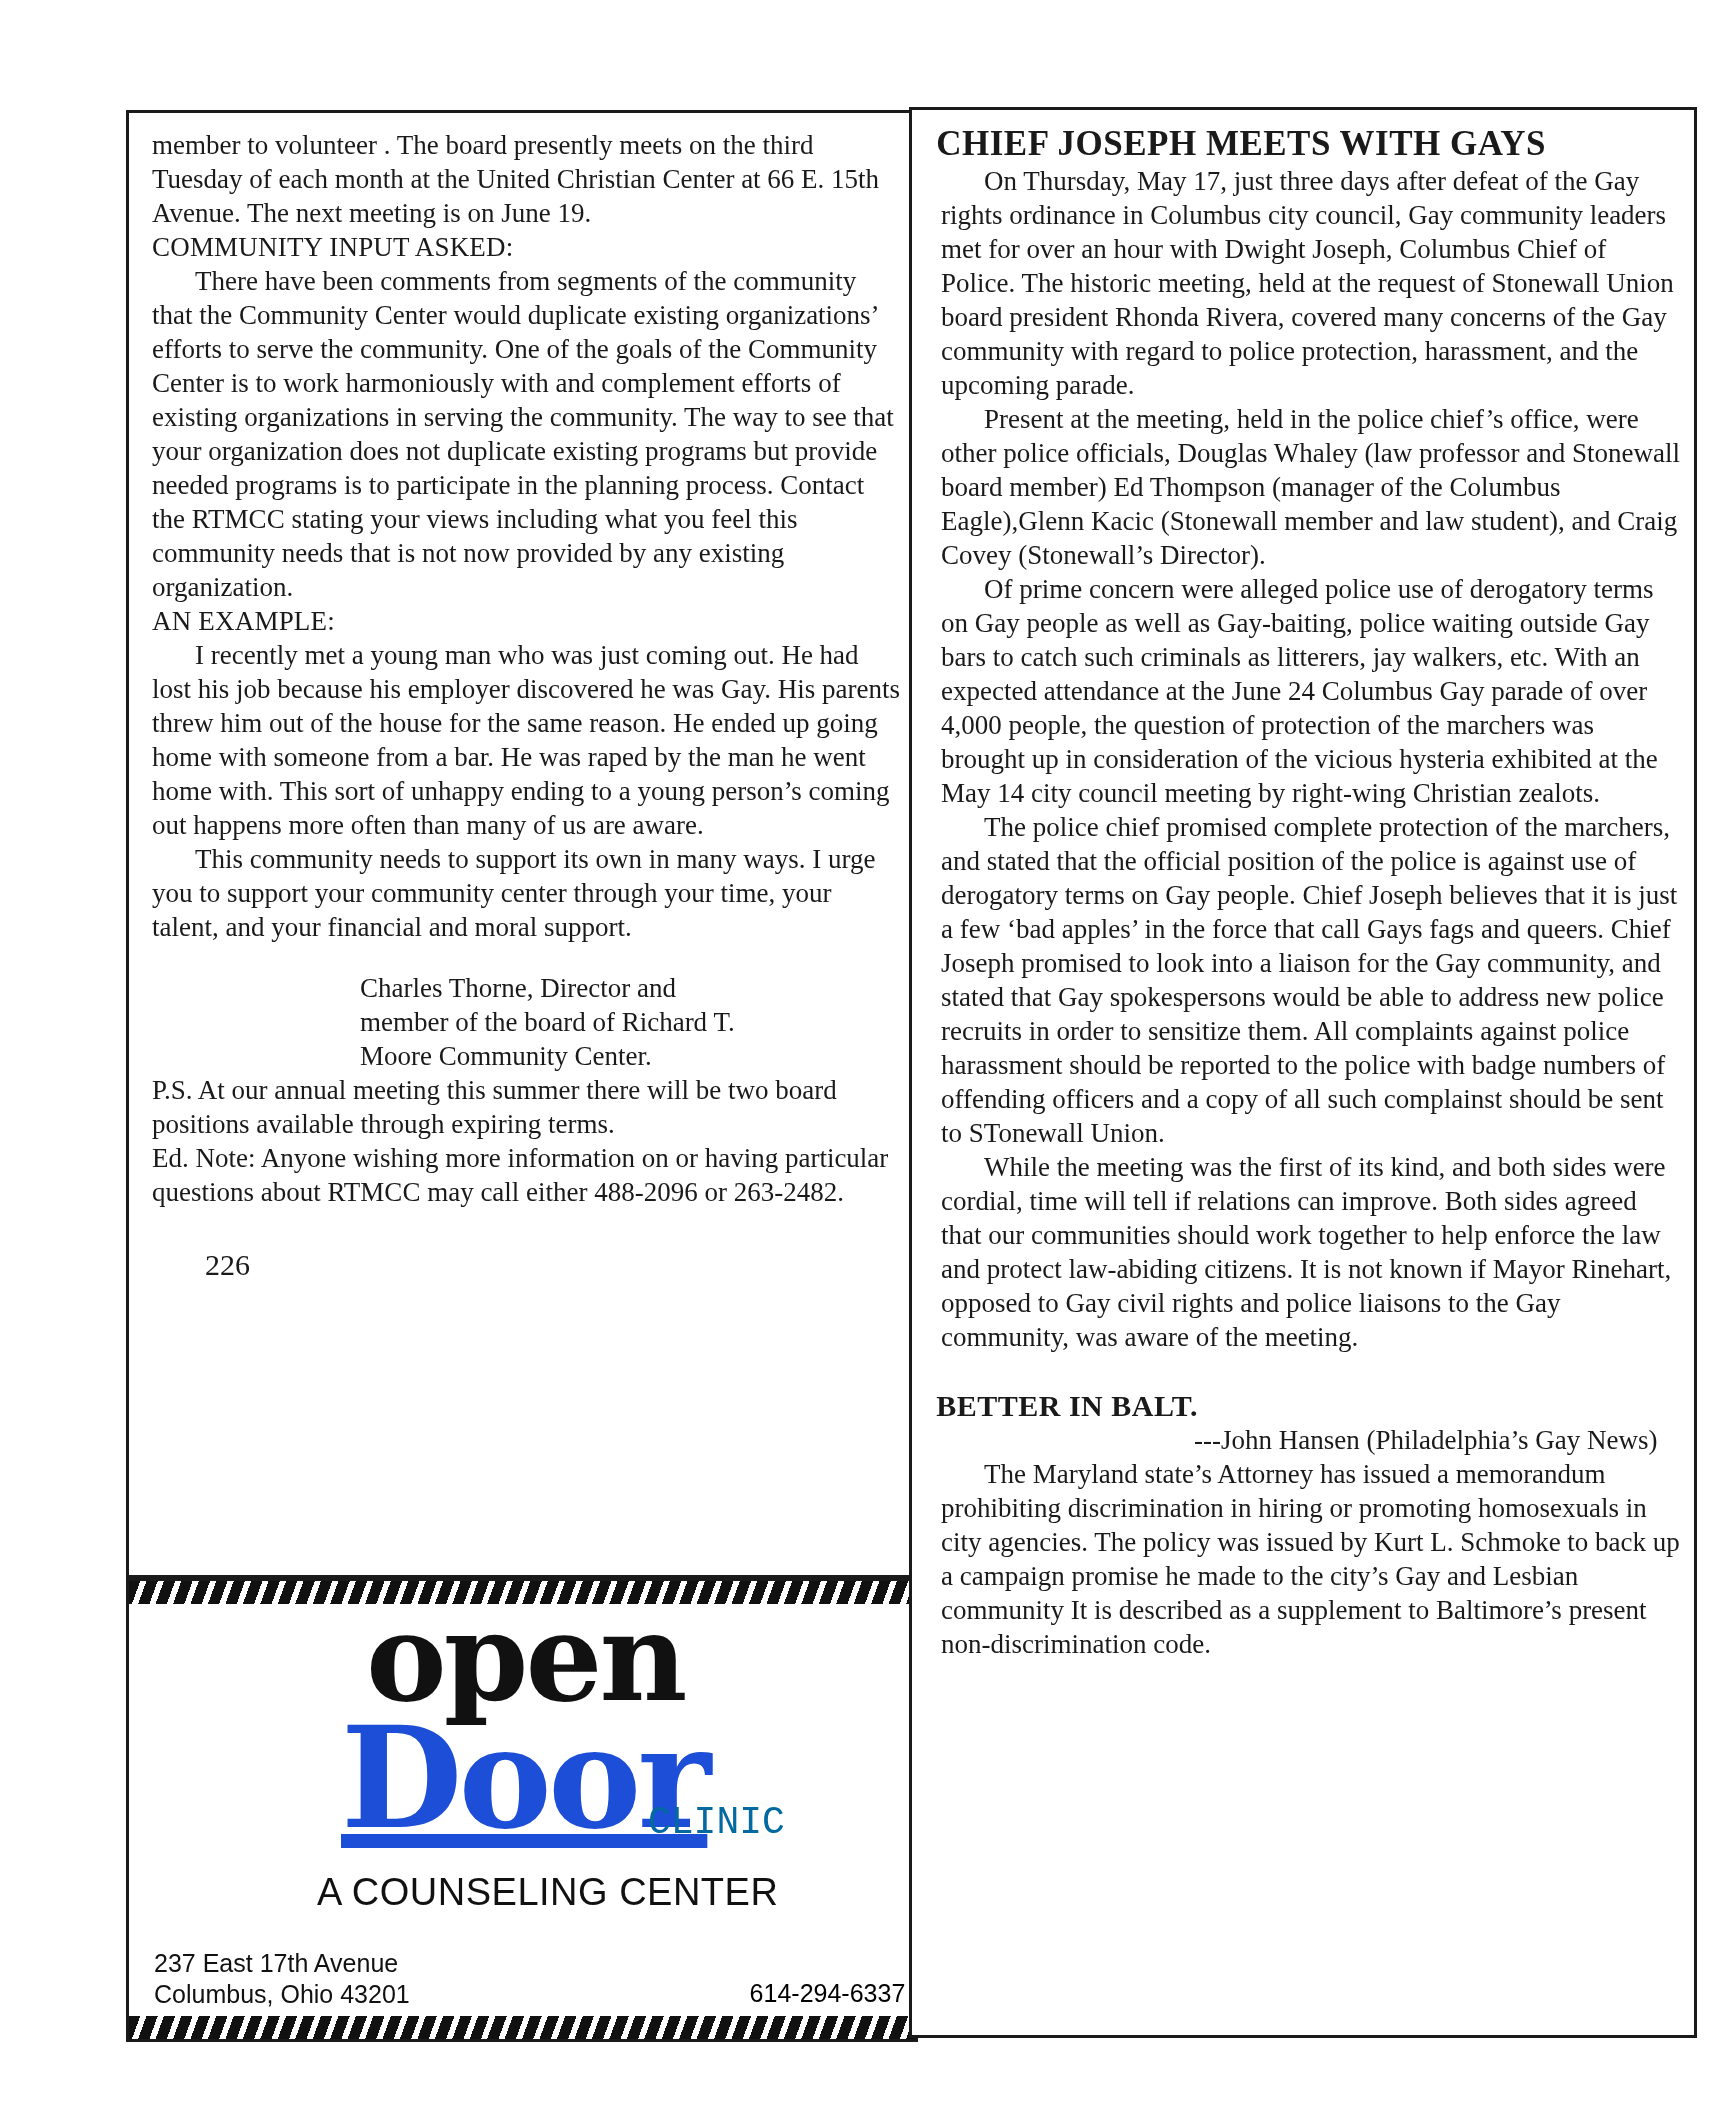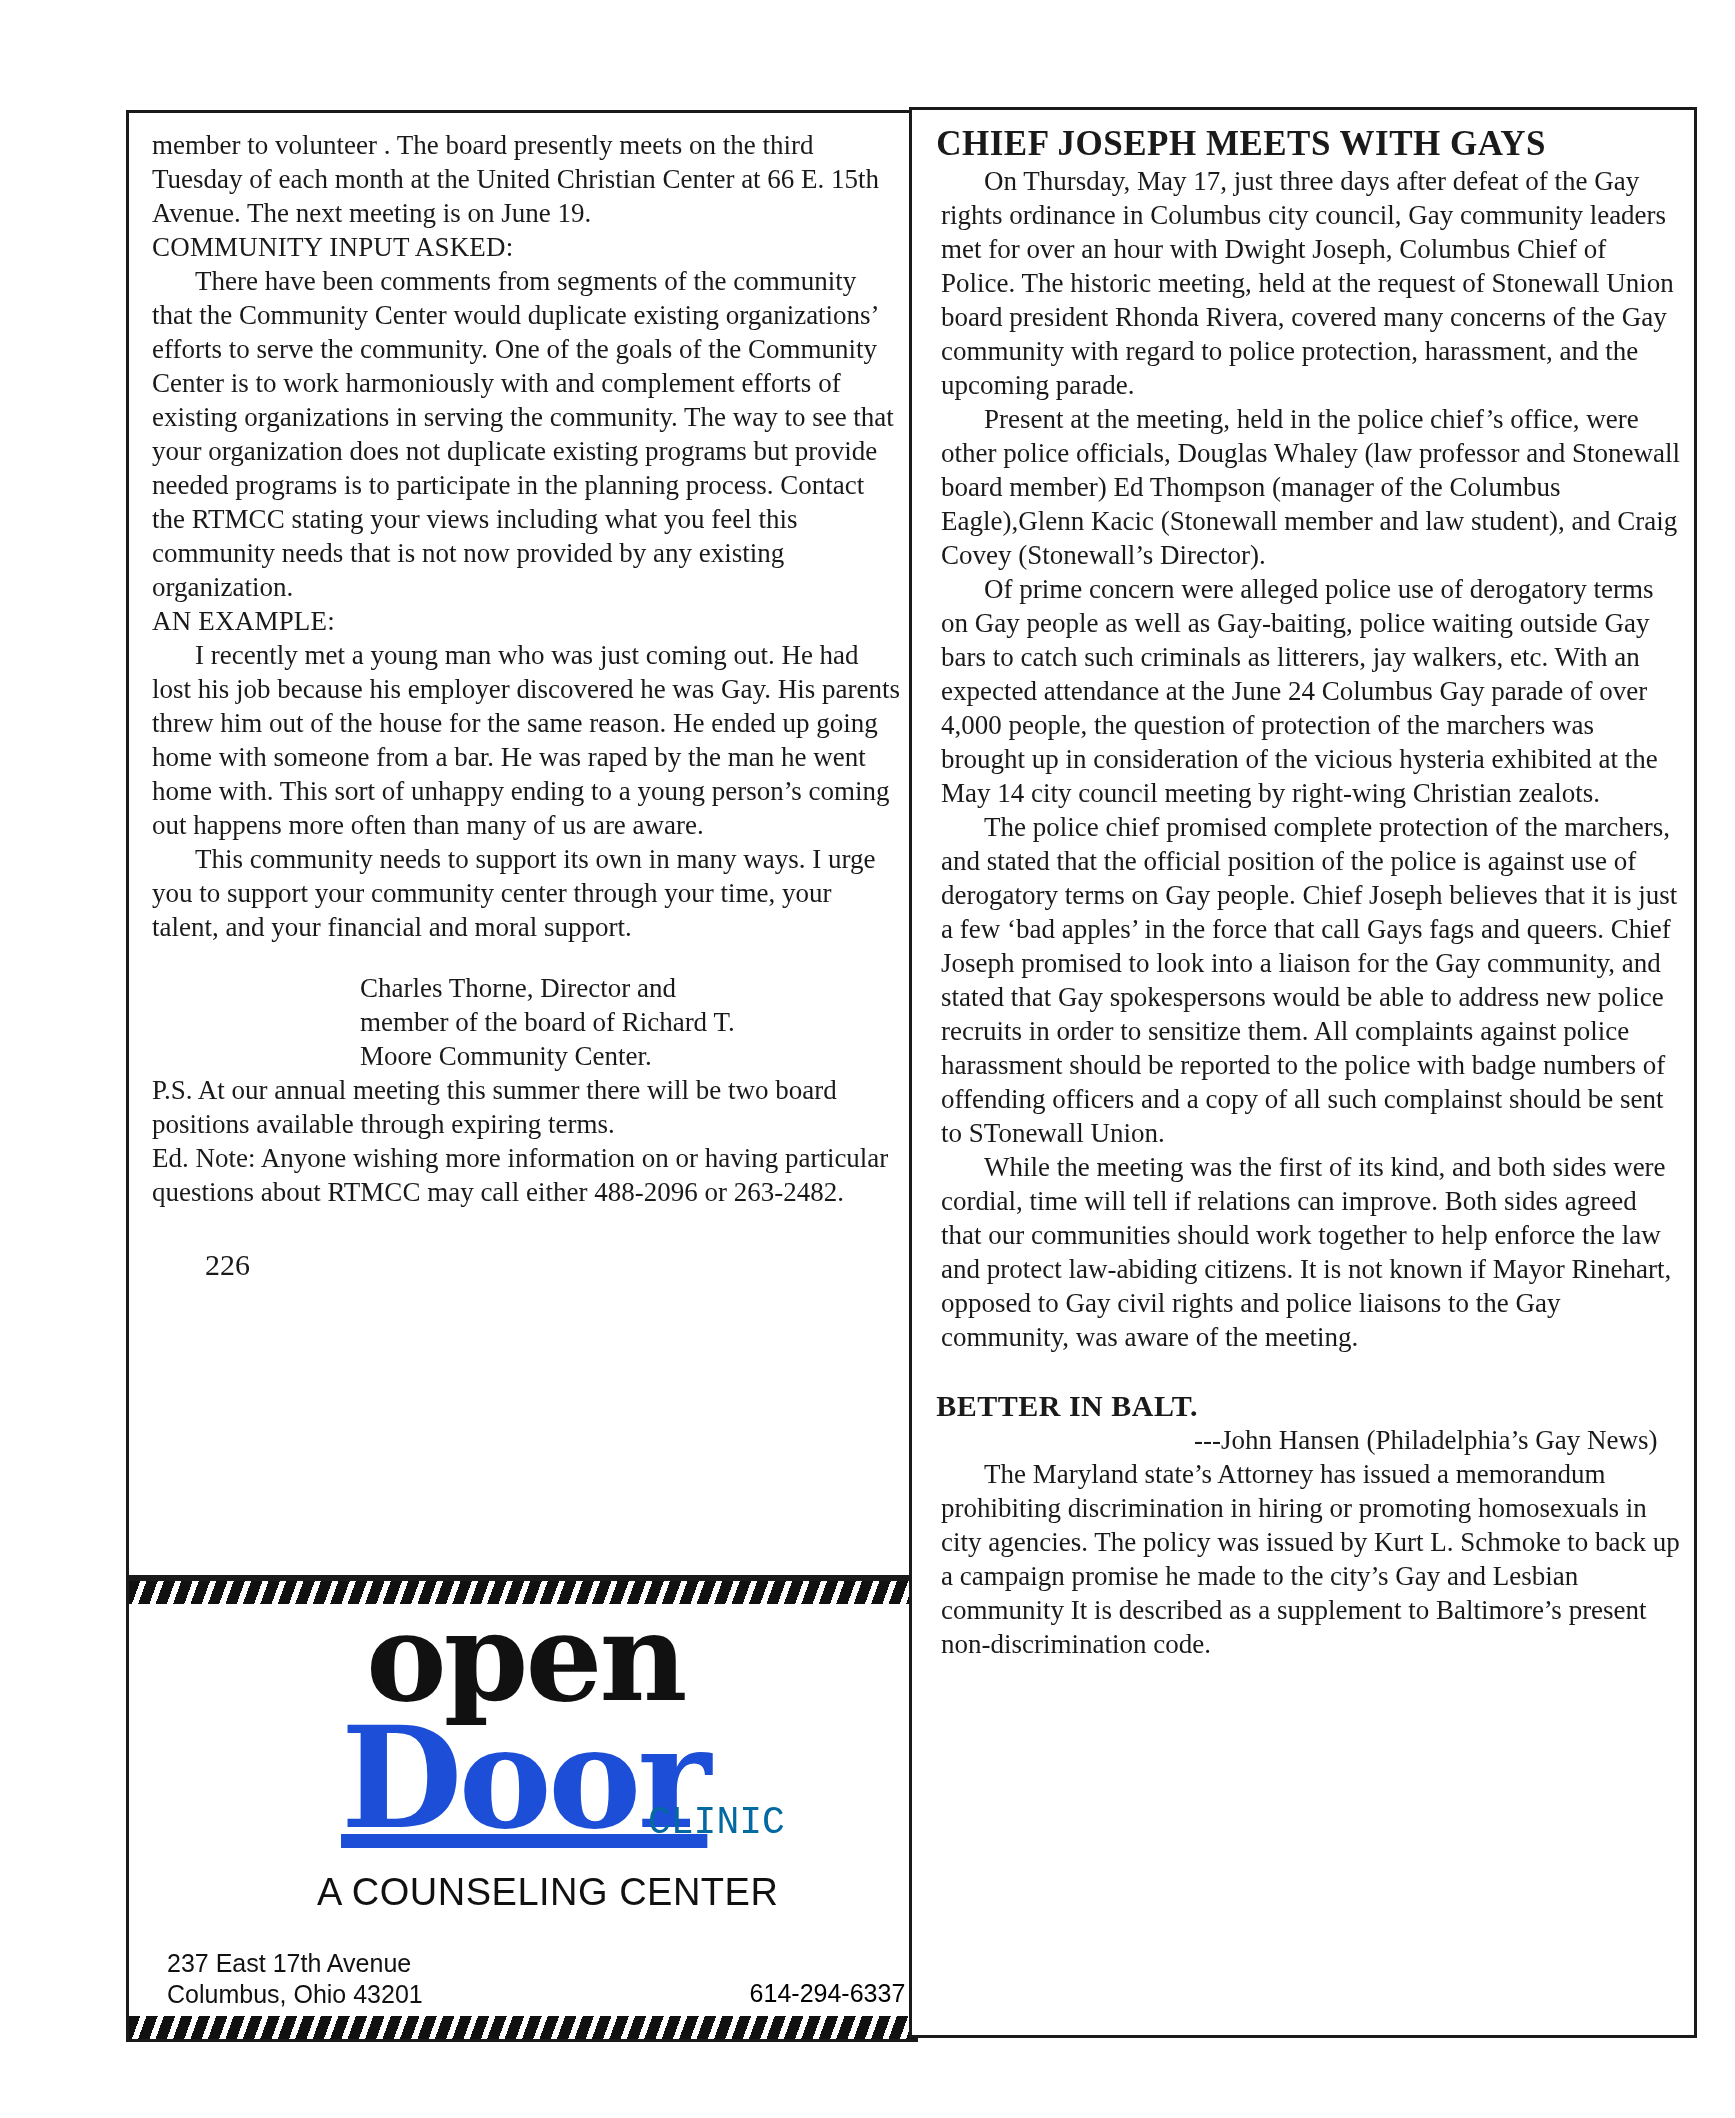--- a/index.html
+++ b/index.html
@@ -40,21 +40,21 @@
   }
   .ad-clinic {
     position: absolute; left: 519px; top: 220px; font-family: Liberation Mono, monospace;
     font-size: 38px; color: #0369a1;
   }
   .ad-tag {
     position: absolute; left: 188px; top: 290px; font-family: "Liberation Sans", sans-serif;
     font-size: 38px; color: #111; letter-spacing: 0.5px;
   }
   .ad-addr {
-    position: absolute; left: 38px; top: 367px; font-family: "Liberation Sans", sans-serif;
+    position: absolute; left: 25px; top: 367px; font-family: "Liberation Sans", sans-serif;
     font-size: 25px; line-height: 31px; color: #111; white-space: pre-line;
   }
   .ad-phone {
     position: absolute; right: 9.7px; top: 398px; font-family: "Liberation Sans", sans-serif;
     font-size: 25px; color: #000000;
   }
 </style>
 </head>
 <body>
 

